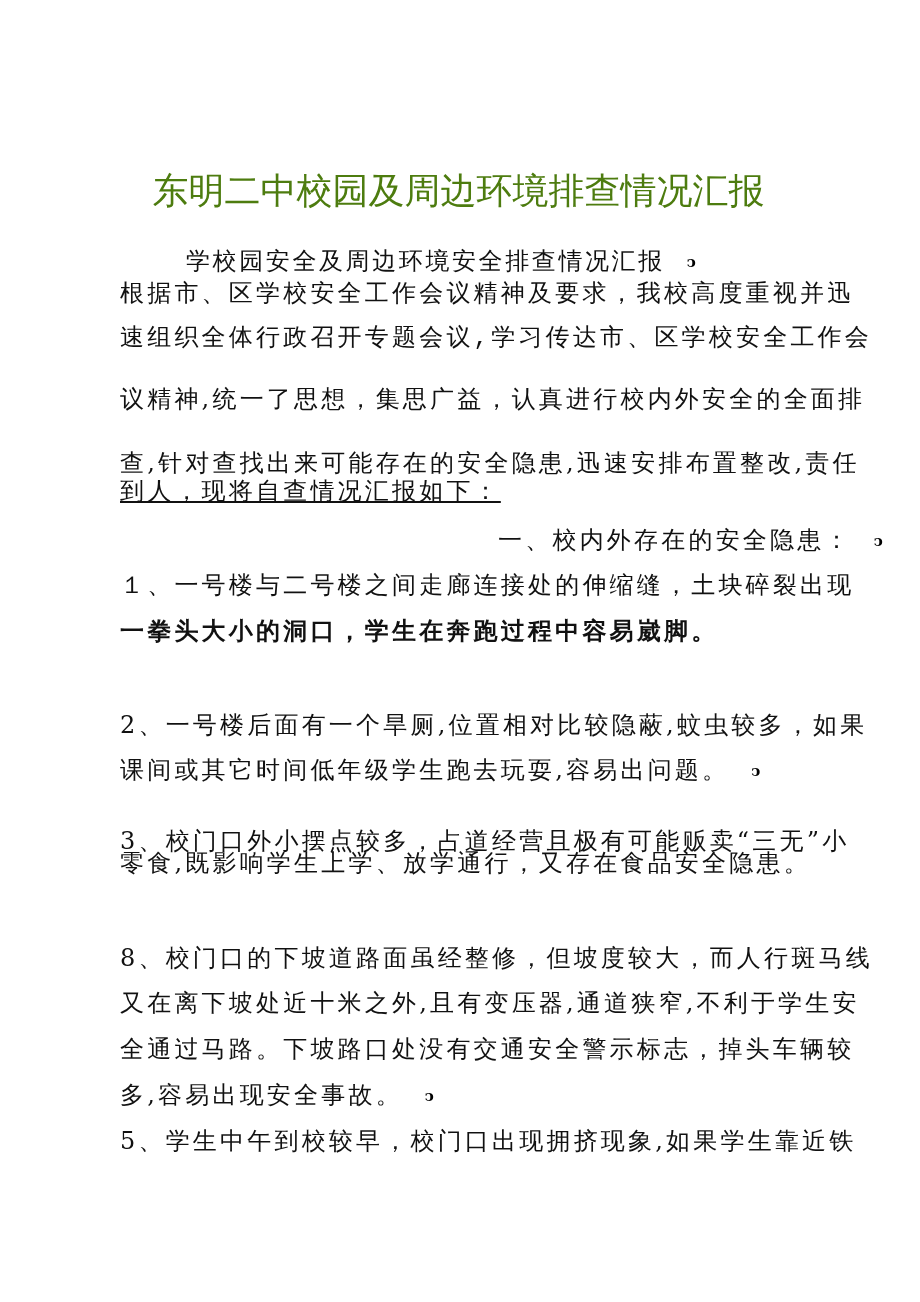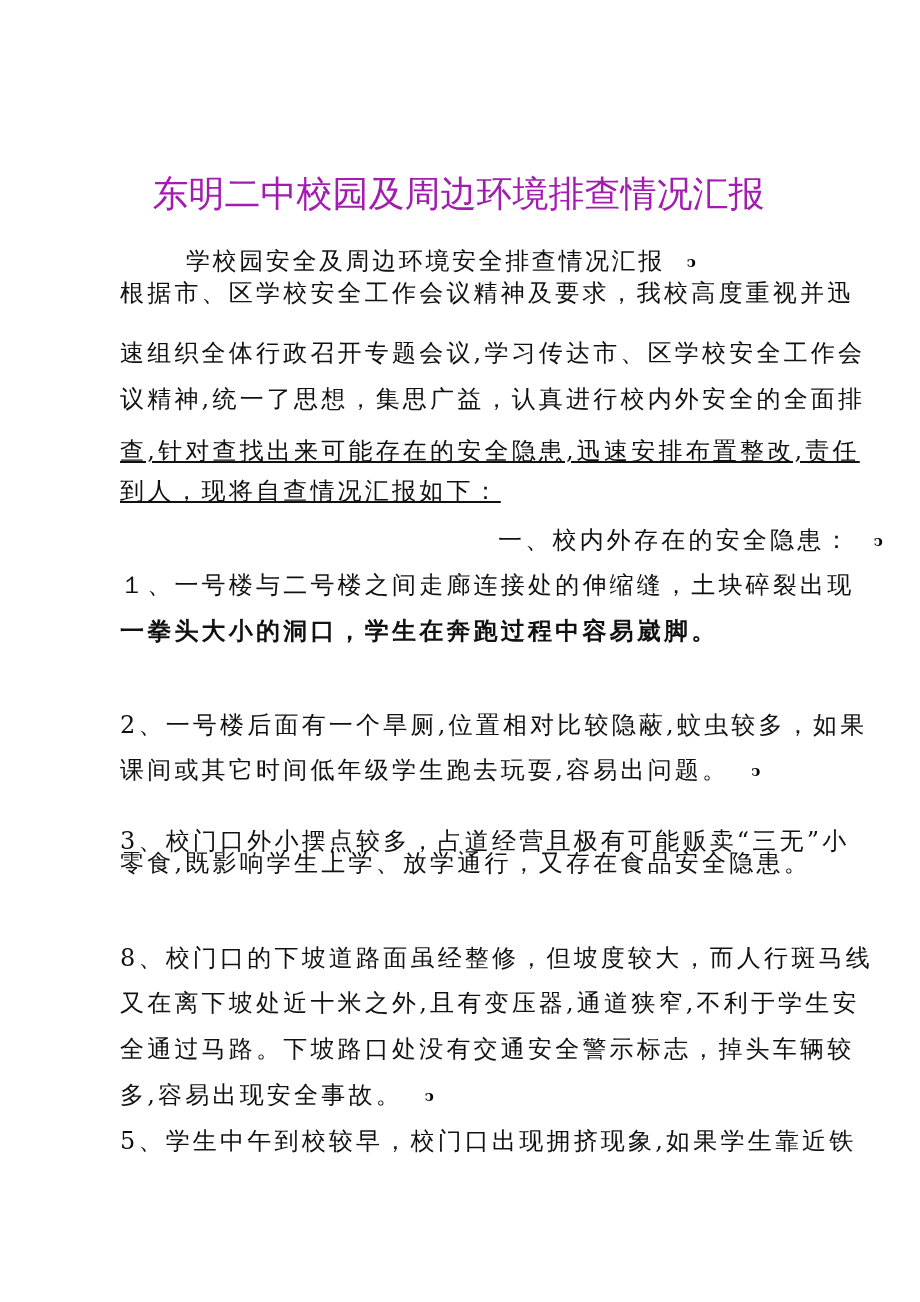--- a/index.html
+++ b/index.html
@@ -19,25 +19,25 @@
       position: absolute;
       left: 0; top: 0;
       width: 920px; height: 1302px;
     }
     .title {
       position: absolute;
       left: 0;
       width: 917px;
       top: 170px;
       text-align: center;
-      font-family: Liberation Sans, sans-serif;
+      font-family: Liberation Mono, monospace;
       font-size: 36px;
       line-height: 48px;
       letter-spacing: 0px;
-      color: #a21caf;
+      color: #4d7c0f;
     }
     .line {
       position: absolute;
       left: 120px;
       width: 700px;
       font-size: 24px;
       line-height: 30px;
       letter-spacing: 3.2px;
       white-space: nowrap;
       color: #111;
@@ -63,23 +63,23 @@
 </head>
 <body>
 
 <div class="page">
   <div class="title">东明二中校园及周边环境排查情况汇报</div>
 
   <div class="line subtitle" style="top:226px;"><span>学校园安全及周边环境安全排查情况汇报</span><span class="mark">ↄ</span></div>
 
   <div id="body-lines">
       <div class="line" style="top: 260px; font-family: Liberation Mono, monospace;"><span>根据市、区学校安全工作会议精神及要求，我校高度重视并迅</span></div>
-      <div class="line" style="top: 318px;"><span>速组织全体行政召开专题会议,学习传达市、区学校安全工作会</span></div>
+      <div class="line" style="top: 304px; font-family: Liberation Mono, monospace;"><span>速组织全体行政召开专题会议,学习传达市、区学校安全工作会</span></div>
       <div class="line" style="top: 364px;"><span>议精神,统一了思想，集思广益，认真进行校内外安全的全面排</span></div>
-      <div class="line" style="top: 416px; text-decoration: underline;"><span>查,针对查找出来可能存在的安全隐患,迅速安排布置整改,责任</span></div>
+      <div class="line" style="top: 428px;"><span>查,针对查找出来可能存在的安全隐患,迅速安排布置整改,责任</span></div>
       <div class="line" style="top: 456px; text-decoration: underline;"><span>到人，现将自查情况汇报如下：</span></div>
       <div class="line indent" style="top: 505px;"><span>一、校内外存在的安全隐患：</span><span class="mark">ↄ</span></div>
       <div class="line" style="top: 550px;"><span>１、一号楼与二号楼之间走廊连接处的伸缩缝，土块碎裂出现</span></div>
       <div class="line" style="top: 596px; font-weight: bold;"><span>一拳头大小的洞口，学生在奔跑过程中容易崴脚。</span></div>
       <div class="line" style="top: 690px;"><span>2、一号楼后面有一个旱厕,位置相对比较隐蔽,蚊虫较多，如果</span></div>
       <div class="line" style="top: 735px;"><span>课间或其它时间低年级学生跑去玩耍,容易出问题。</span><span class="mark">ↄ</span></div>
       <div class="line" style="top: 806px;"><span>3、校门口外小摆点较多，占道经营且极有可能贩卖“三无”小</span></div>
       <div class="line" style="top: 828px;"><span>零食,既影响学生上学、放学通行，又存在食品安全隐患。</span></div>
       <div class="line" style="top: 923px;"><span>8、校门口的下坡道路面虽经整修，但坡度较大，而人行斑马线</span></div>
       <div class="line" style="top: 968px;"><span>又在离下坡处近十米之外,且有变压器,通道狭窄,不利于学生安</span></div>

